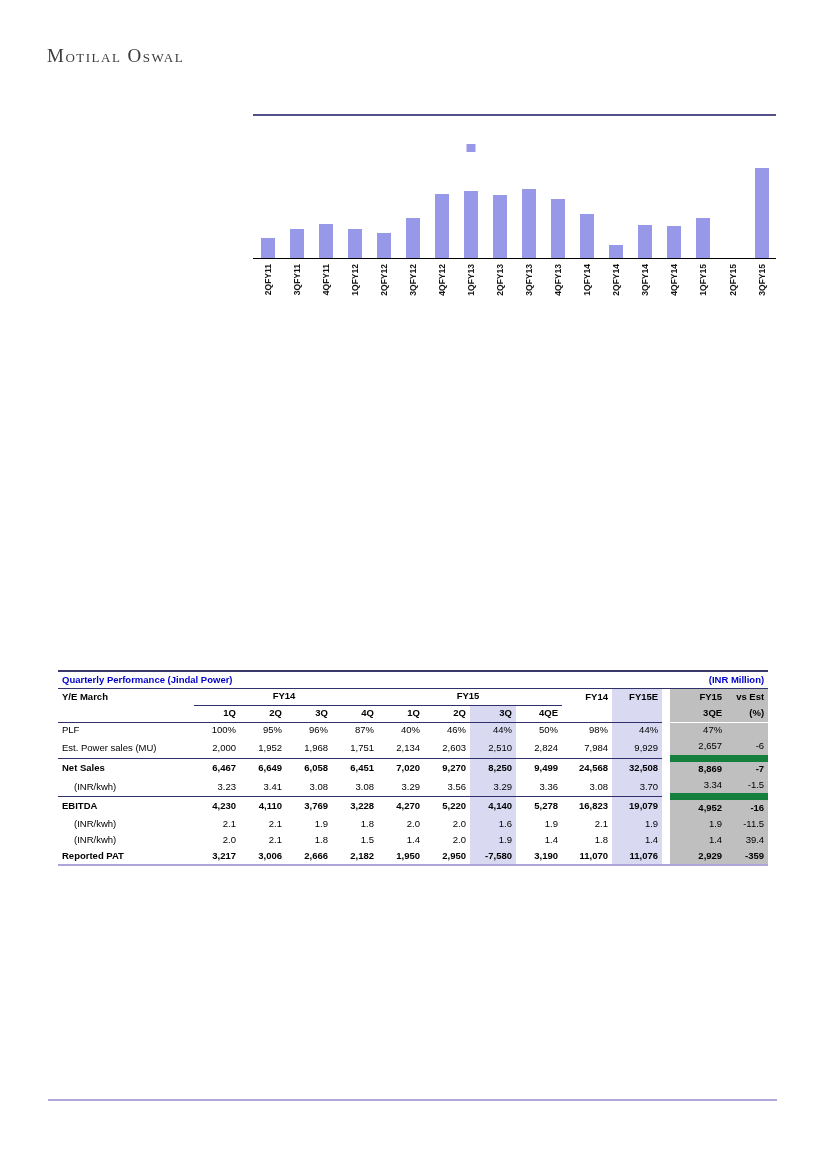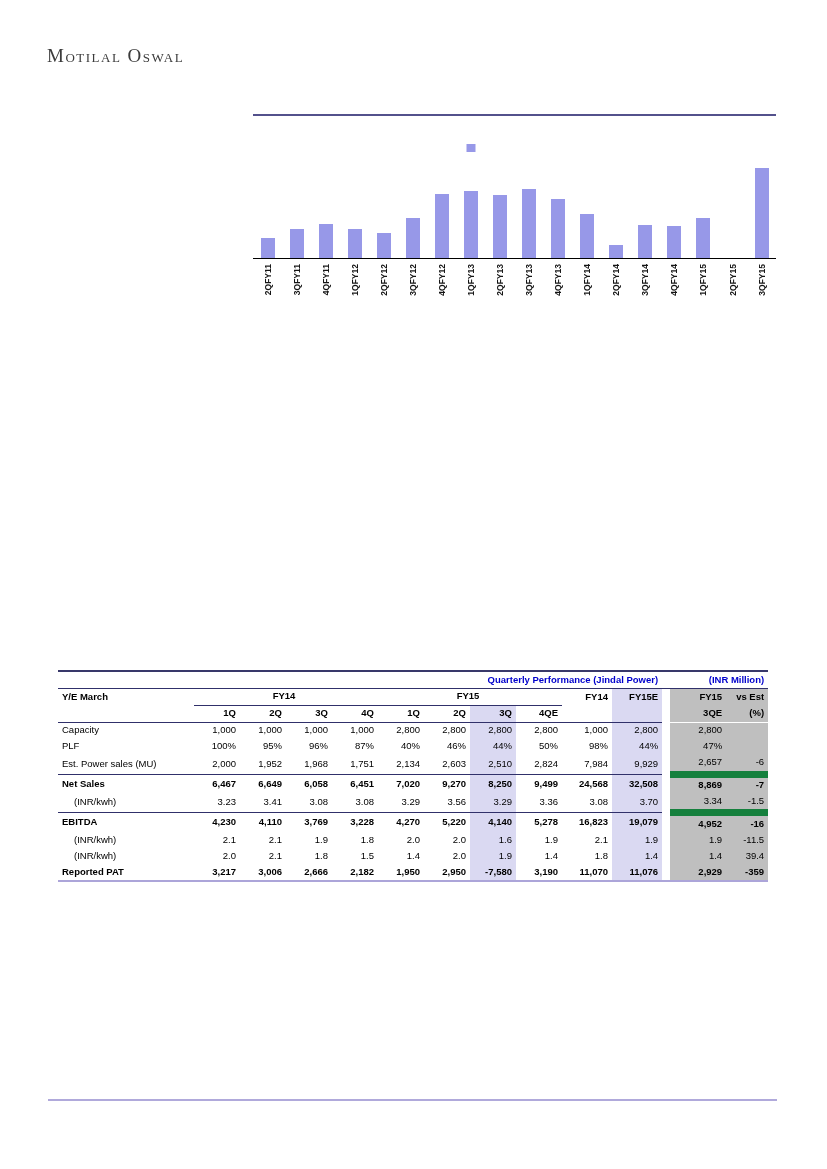--- a/index.html
+++ b/index.html
@@ -28,21 +28,21 @@
   
   .perf{position:absolute;left:58px;top:670px;width:710px;
         border-top:2px solid #38386A;border-bottom:2px solid #ACA5D9;}
   .perf table{border-collapse:collapse;table-layout:fixed;width:710px;
         font-size:9.5px;font-family:"Liberation Sans", sans-serif;}
   .perf td{padding:2.5px 4px 2.5px 0;line-height:1.15;white-space:nowrap;
         overflow:visible;color:#000;}
   .num{text-align:right;}
   .lbl{text-align:left;padding-left:4px !important;}
   .indent-lbl{padding-left:16px !important;}
-  .title-row td{color:#0000CC;font-weight:bold;border-bottom:1px solid #30306A;text-align:right;}
+  .title-row td{color:#0000CC;font-weight:bold;border-bottom:1px solid #30306A;}
   .hdr{color:#23236B;font-weight:bold;margin-left:48px;}
   .span-u{border-bottom:1.5px solid #30306A;text-align:center;}
   .qrow td{border-bottom:1.5px solid #30306A;}
   .qrow td.spacer{border-bottom:none;}
   .qrow td.gray{border-bottom:1.5px solid #fff;}
   .sec td{border-bottom:1px solid #30306A;}
   .sec td.spacer{border-bottom:none;}
   .sec td.gray{border-bottom:7px solid #15803d;}
   .lav{background:#DAD9F2;}
   .gray{background:#BFBFBF;}
@@ -221,36 +221,20 @@
           <td class="hdr num">4QE</td>
           <td class="num"></td>
           <td class="num lav"></td>
           <td class="spacer"></td>
           <td class="hdr num gray">3QE</td>
           <td class="hdr num gray">(%)</td>
         </tr>
       </tbody>
       <tbody>
           <tr>
-            <td class="lbl">Capacity</td>
-            <td class="num">1,000</td>
-            <td class="num">1,000</td>
-            <td class="num">1,000</td>
-            <td class="num">1,000</td>
-            <td class="num">2,800</td>
-            <td class="num">2,800</td>
-            <td class="num lav">2,800</td>
-            <td class="num">2,800</td>
-            <td class="num">1,000</td>
-            <td class="num lav">2,800</td>
-            <td class="spacer"></td>
-            <td class="num gray">2,800</td>
-            <td class="num gray"></td>
-          </tr>
-          <tr>
             <td class="lbl">PLF</td>
             <td class="num">100%</td>
             <td class="num">95%</td>
             <td class="num">96%</td>
             <td class="num">87%</td>
             <td class="num">40%</td>
             <td class="num">46%</td>
             <td class="num lav">44%</td>
             <td class="num">50%</td>
             <td class="num">98%</td>

